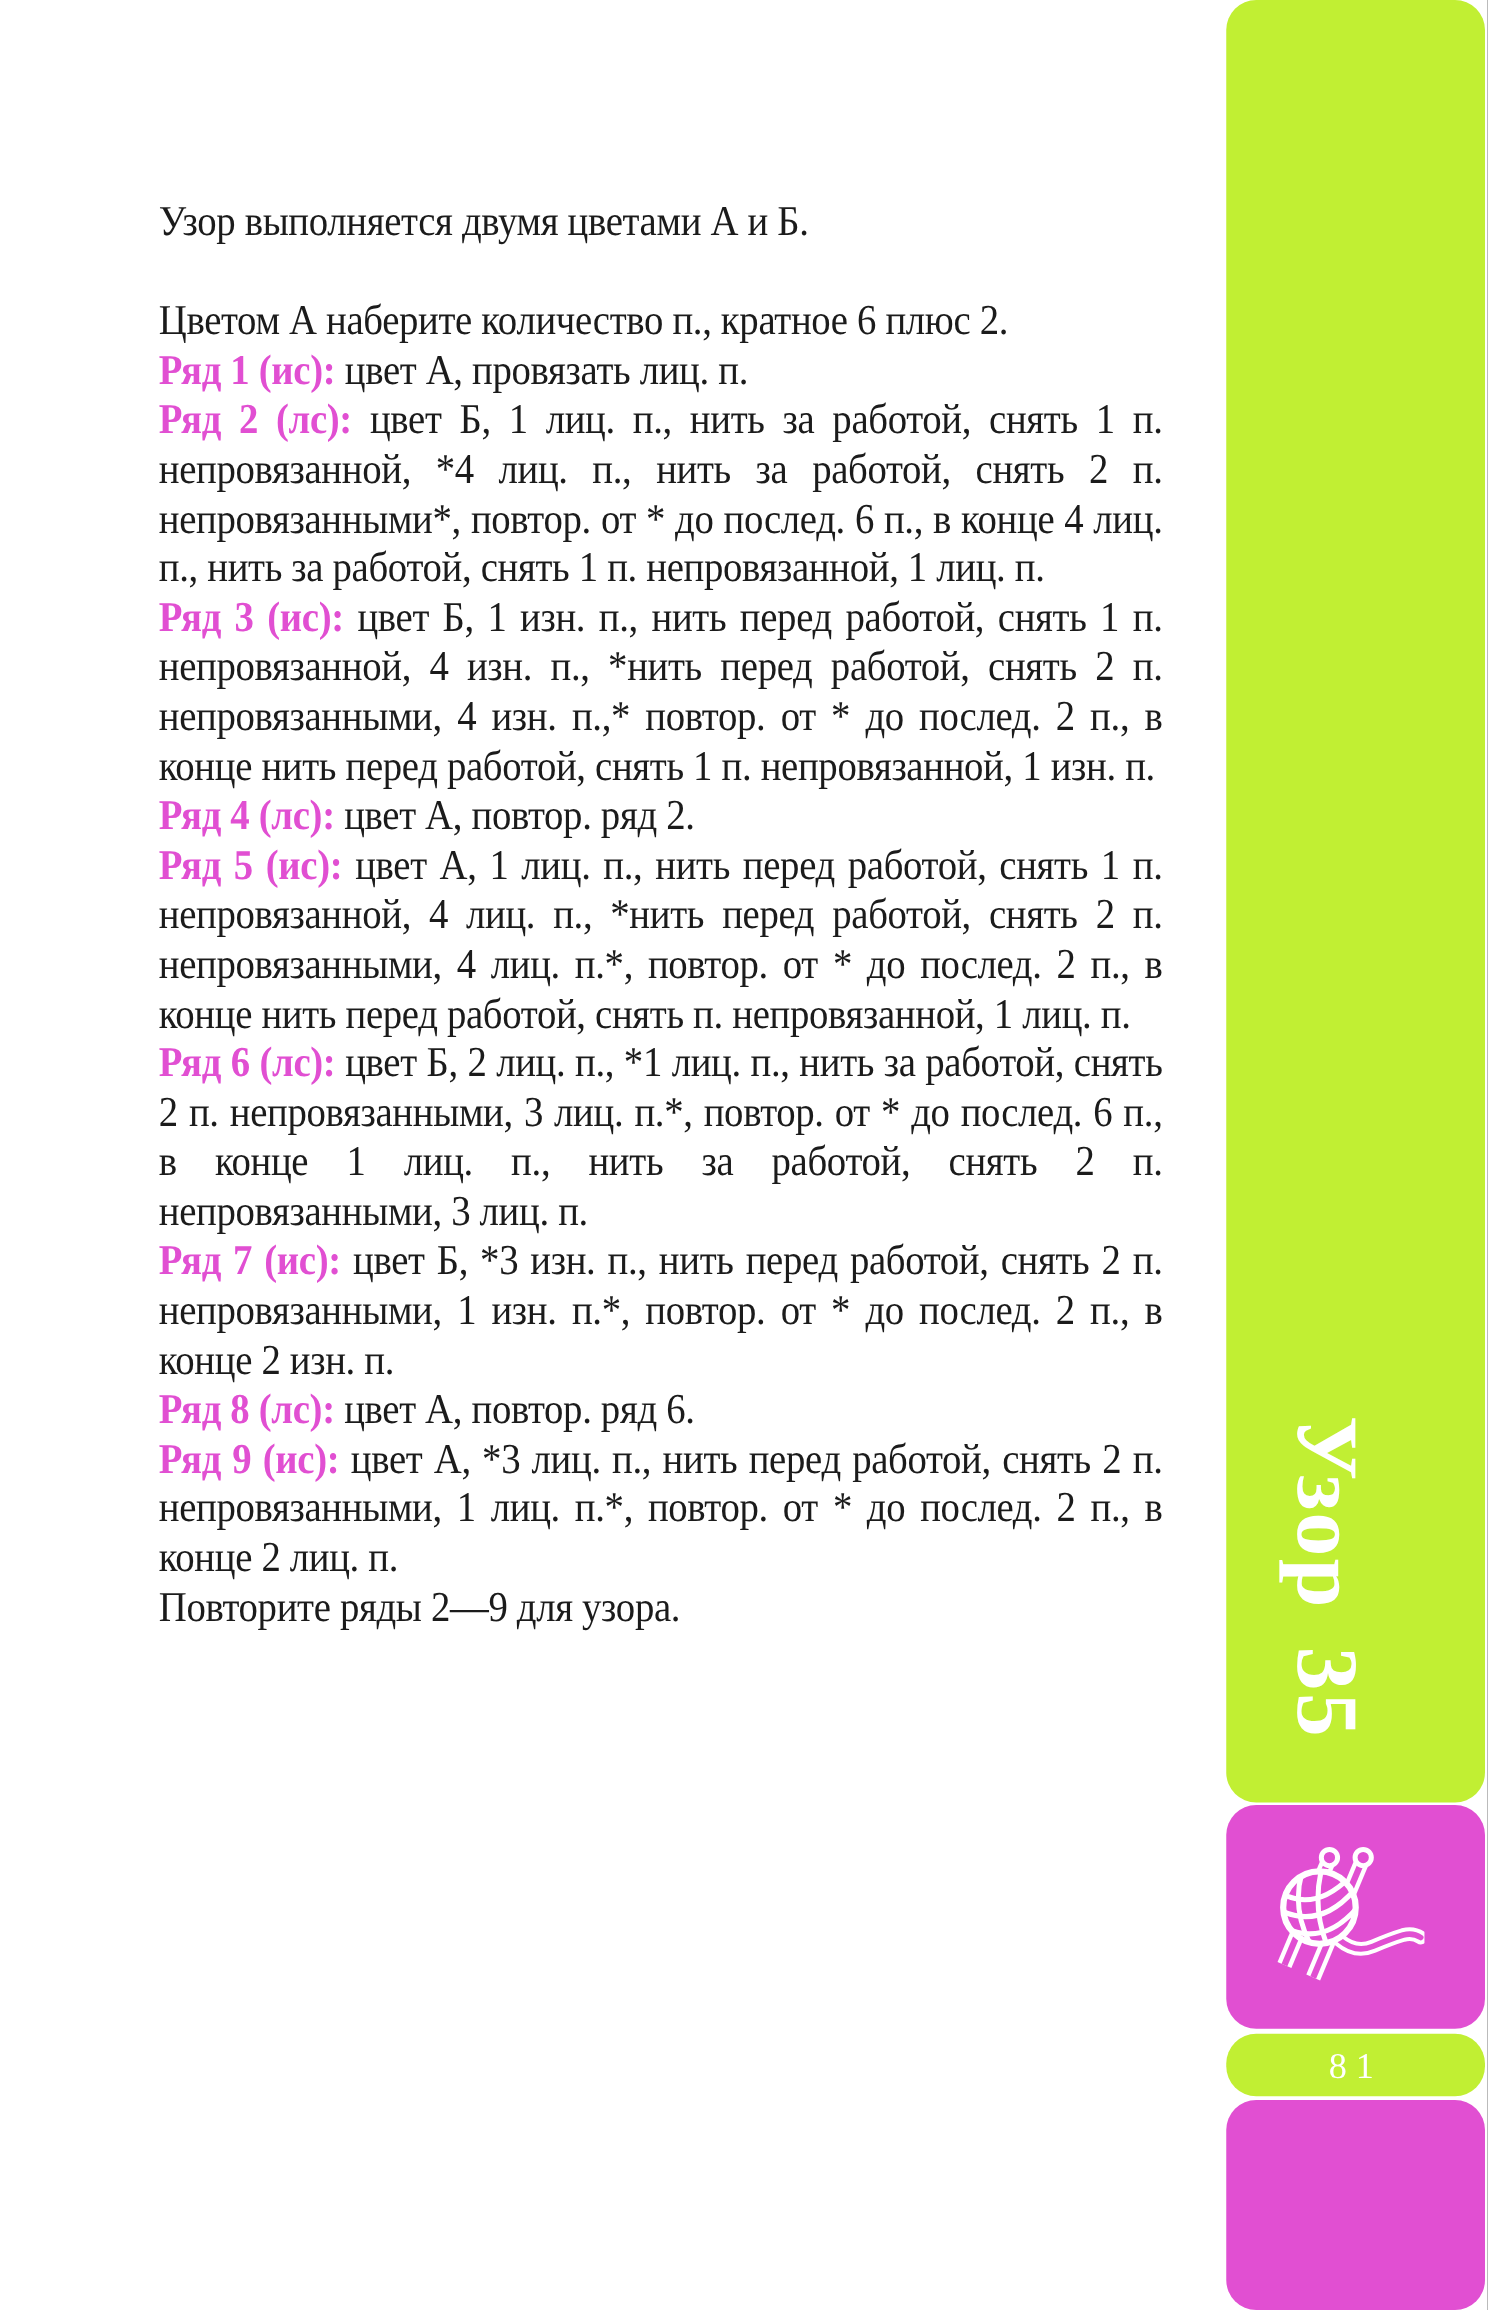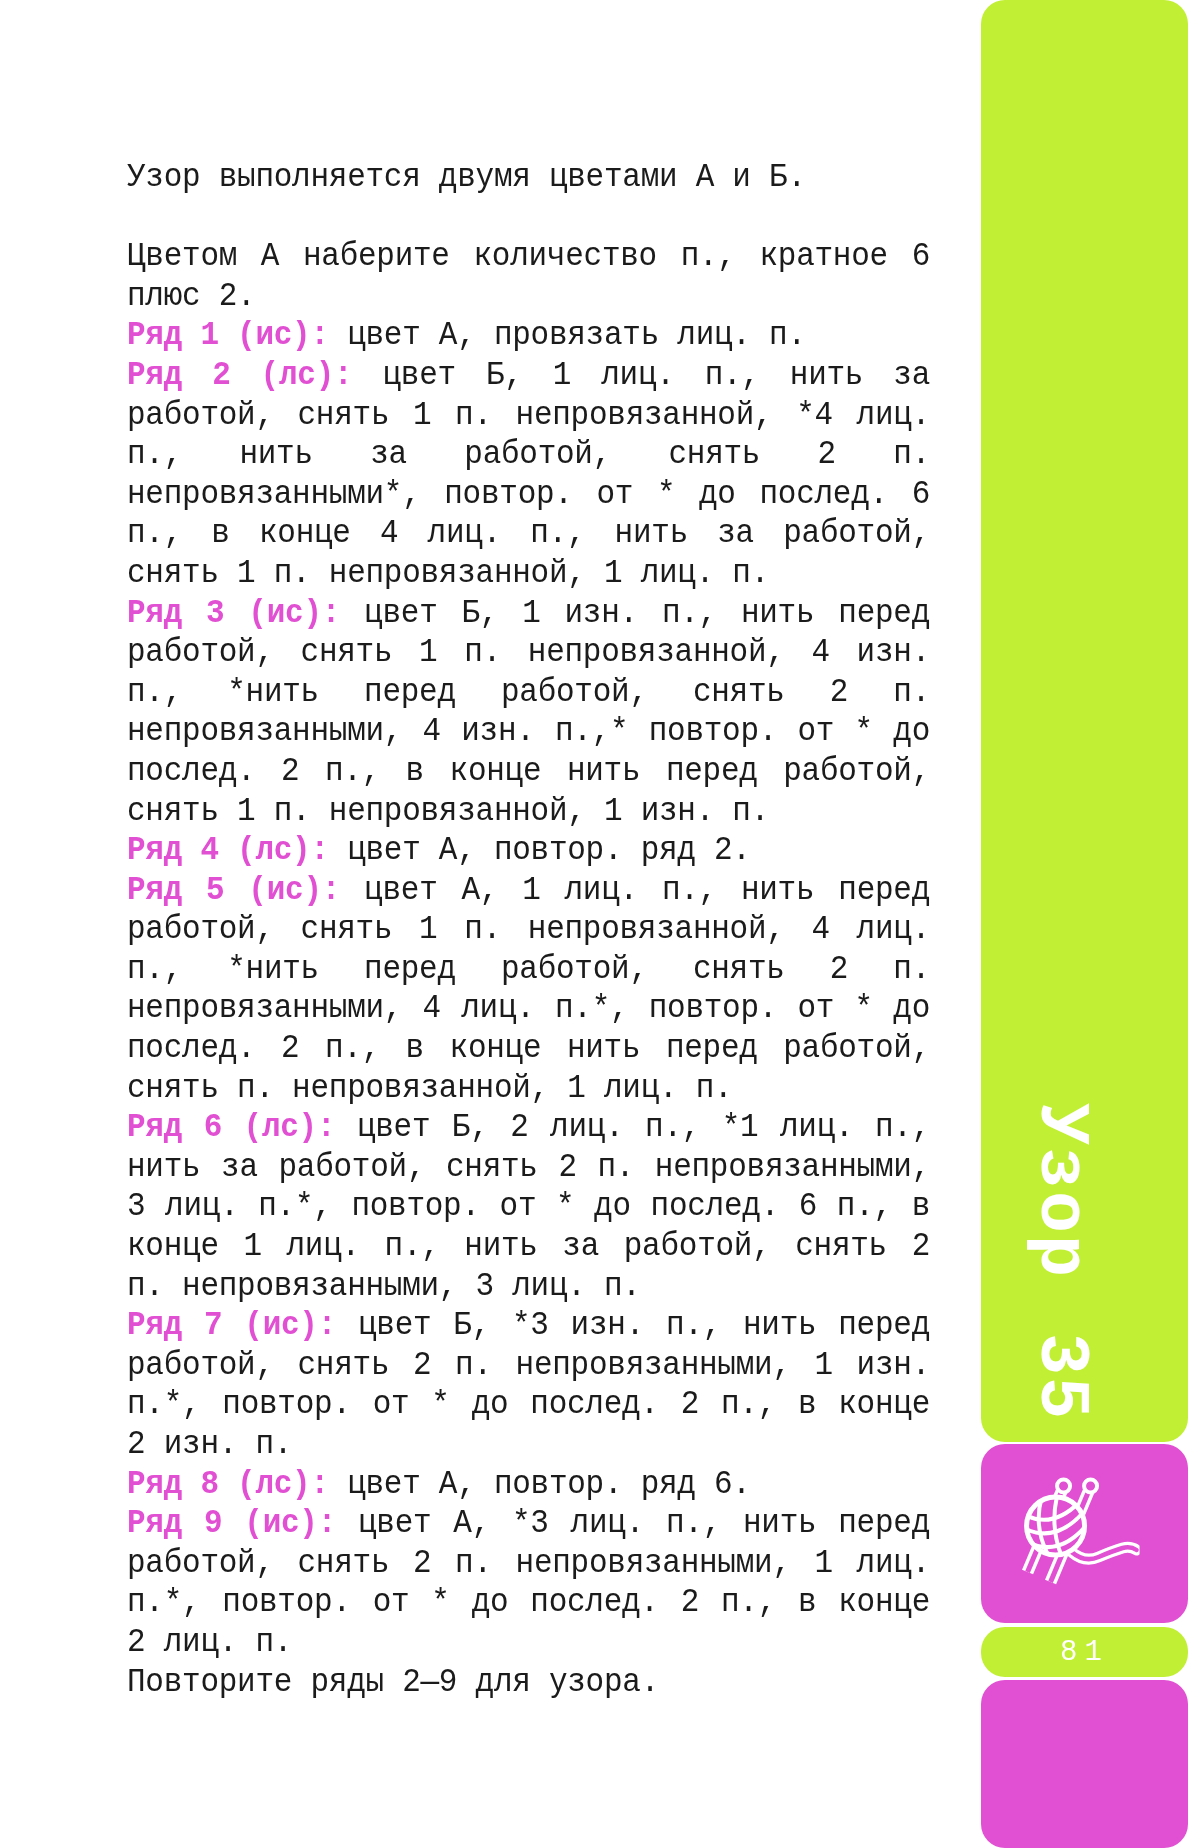--- a/index.html
+++ b/index.html
@@ -8,21 +8,21 @@
     --ink:#1b1b1b;
     --paper:#ffffff;
   }
   html,body{margin:0;padding:0;background:#888;}
   .page{
     position:relative;
     width:1190px;height:1848px;
     background:var(--paper);
     margin:0 auto;
     overflow:hidden;
-    font-family:Liberation Mono, monospace;
+    font-family:Liberation Serif, serif;
   }
   
   .text-block{
     position:absolute;
     left:127px;top:158px;
     width:880px;
     transform:scaleX(0.9125);
     transform-origin:0 0;
     color:var(--ink);
     font-size:34px;

